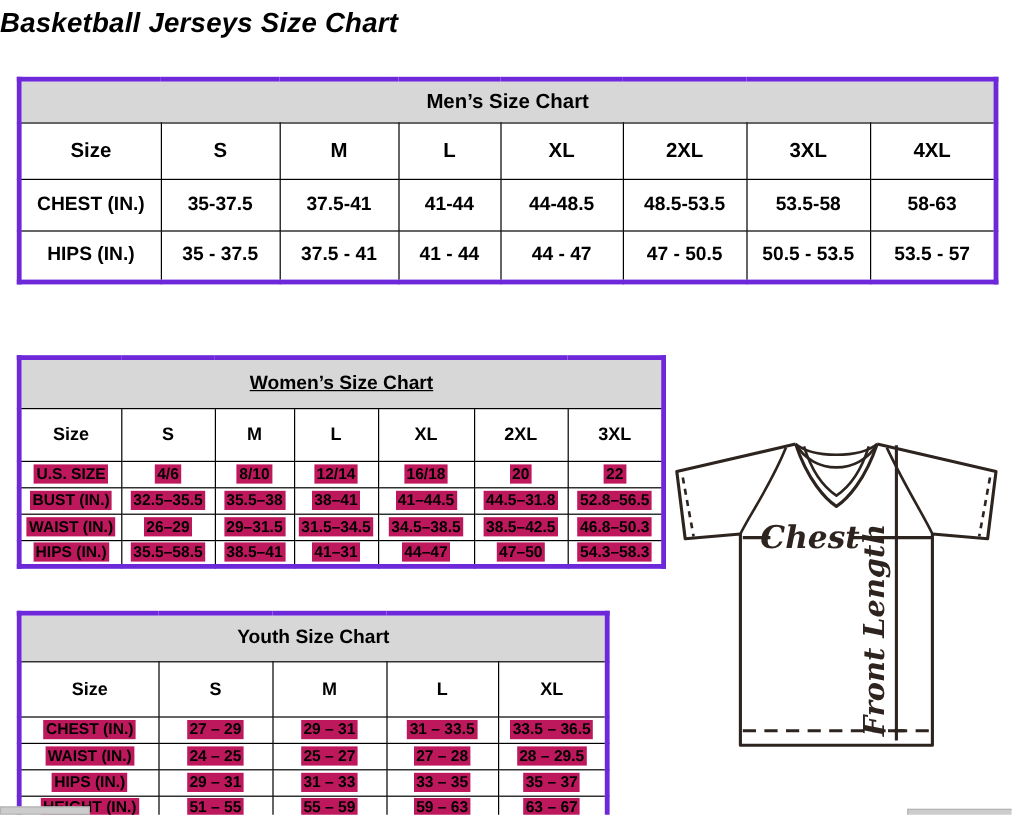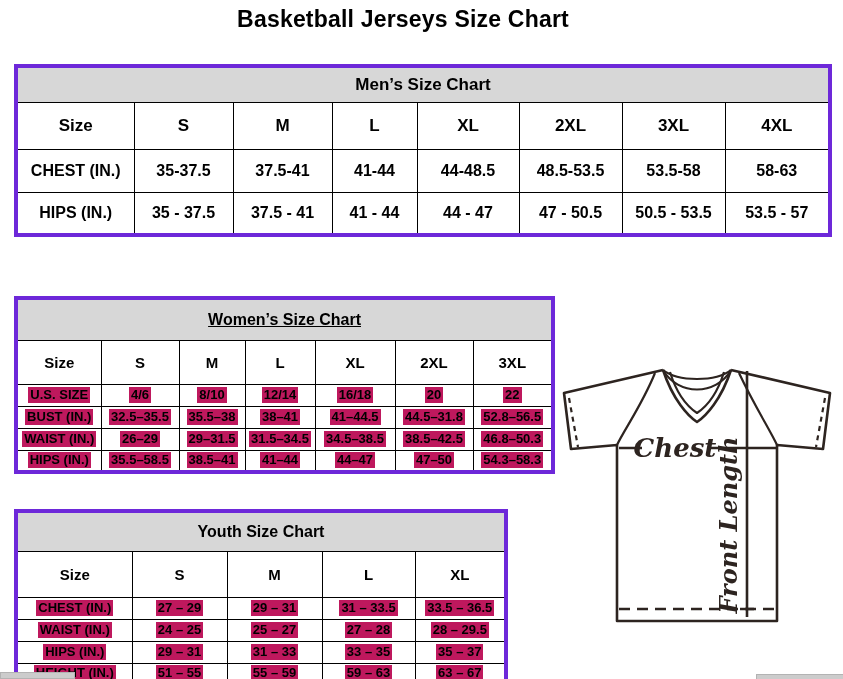--- a/index.html
+++ b/index.html
@@ -1,22 +1,22 @@
 <!DOCTYPE html>
 <html><head>
 <meta charset="utf-8">
 <style>
   html,body{margin:0;padding:0;}
   body{
     width:843px;height:679px;position:relative;background:#ffffff;
     font-family:"Liberation Sans", sans-serif;color:#000;overflow:hidden;
   }
   .page-title{
-    position:absolute;top:6px;left:0;width:806px;text-align:center;
-    font-size:23px;font-weight:bold;letter-spacing:.2px;
+    position:absolute;top:6px;left:0;width:806px;text-align:left;
+    font-size:23px;font-weight:bold;letter-spacing:.2px;font-style:italic;
   }
   table.sz{
     position:absolute;border-collapse:collapse;table-layout:fixed;
     border:4px solid #6d28d9;
   }
   table.sz td{
     border:1px solid #000;text-align:center;vertical-align:middle;
     padding:0;overflow:hidden;white-space:nowrap;
   }
   tr.band td{background:#d7d7d7;font-weight:bold;}
@@ -161,21 +161,21 @@
     <td><span class="hl">29–31.5</span></td>
     <td><span class="hl">31.5–34.5</span></td>
     <td><span class="hl">34.5–38.5</span></td>
     <td><span class="hl">38.5–42.5</span></td>
     <td><span class="hl">46.8–50.3</span></td>
   </tr>
   <tr class="data">
     <td class="lbl"><span class="hl">HIPS (IN.)</span></td>
     <td><span class="hl">35.5–58.5</span></td>
     <td><span class="hl">38.5–41</span></td>
-    <td><span class="hl">41–44</span></td>
+    <td><span class="hl">41–31</span></td>
     <td><span class="hl">44–47</span></td>
     <td><span class="hl">47–50</span></td>
     <td><span class="hl">54.3–58.3</span></td>
   </tr>
 </tbody>
   </table>
 
 <table class="sz" id="youth">
   <colgroup>
     <col style="width:116px">

